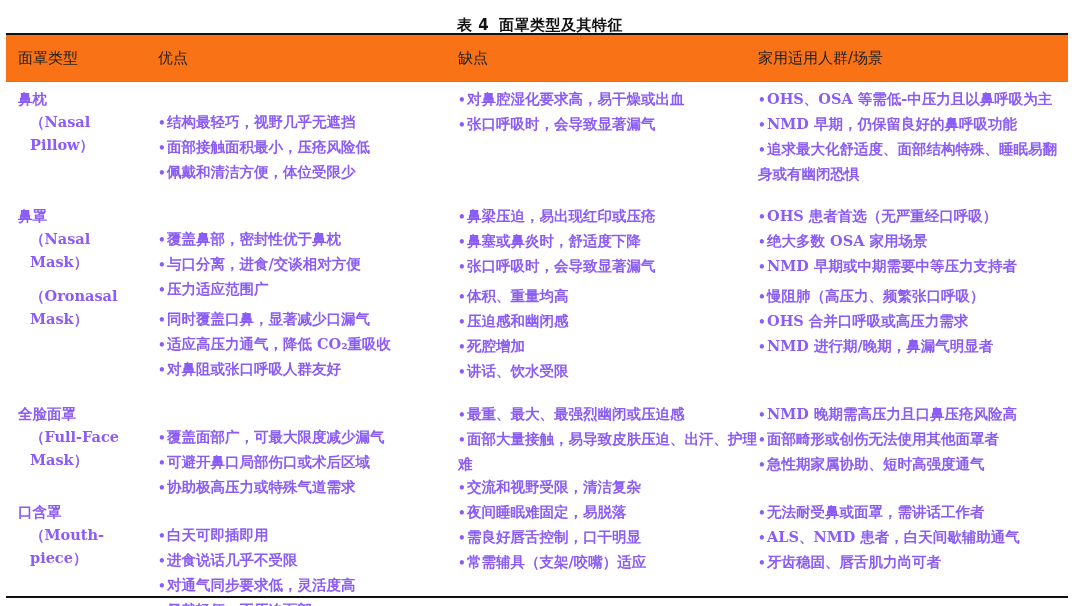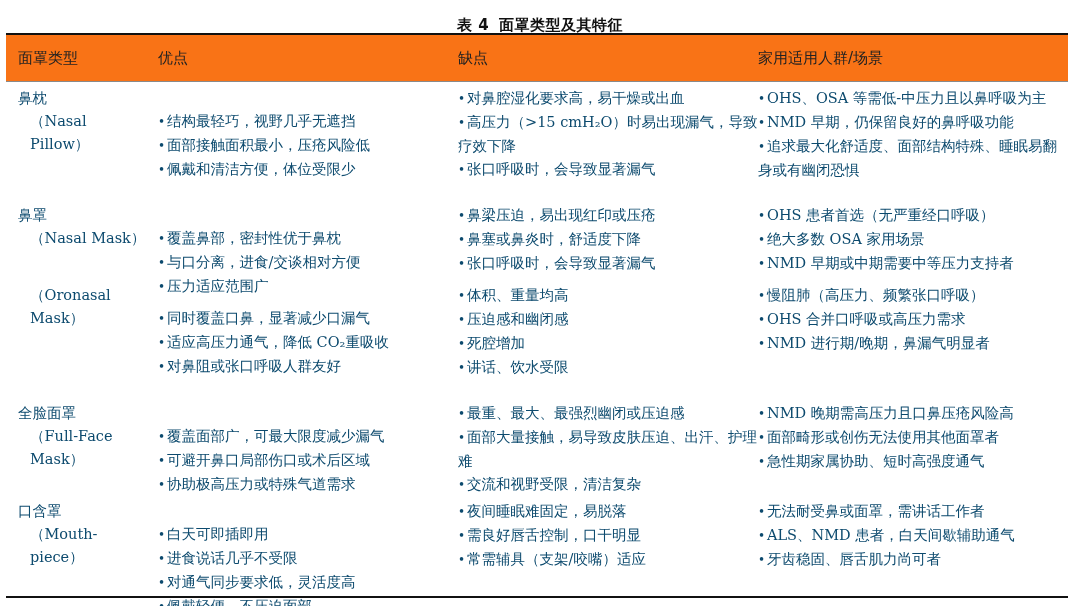--- a/index.html
+++ b/index.html
@@ -10,21 +10,21 @@
            font-size:15px; line-height:20px; color:#111; letter-spacing:0.5px;margin-top:12px; }
   .title .num { margin-right:10px; }
   .table { position:absolute; left:6px; top:33px; width:1062px; }
   .rule-top { position:absolute; left:0; top:0; width:1062px; height:2px; background:#111; }
   .header { position:absolute; left:0; top:2px; width:1062px; height:46px; background:#f97316;
             border-bottom:1px solid #8a8a8a; }
   .header .hcell { position:absolute; top:12px; font-size:15px; line-height:22px; color:#222;
                    font-family:"DejaVu Sans","Liberation Sans",sans-serif; }
   .rule-bottom { position:absolute; left:0; top:563px; width:1062px; height:2px; background:#111; }
   .row { position:absolute; left:0; width:1062px; }
-  .cell { position:absolute; top:0; font-size:14.5px; line-height:23px; color:#0c4a6e; }
+  .cell { position:absolute; top:0; font-size:14.5px; line-height:23px; color:#8b5cf6;font-weight:bold; }
   .c0 { left:12px; width:130px; }
   .c1 { left:152px; width:290px;margin-top:23px; }
   .c2 { left:452px; width:300px; }
   .c3 { left:752px; width:310px; }
   .item { position:relative; padding-left:0; }
   .bullet { display:inline-block; width:9px; font-size:12px; }
   .name-cn { display:block; }
   .name-en { display:block;margin-left:12px; }
 </style>
 </head>
@@ -48,21 +48,20 @@
       <span class="name-cn">鼻枕</span>
       <span class="name-en">（Nasal Pillow）</span>
     </div>
     <div class="cell c1">
       <div class="item"><span class="bullet">•</span><span>结构最轻巧，视野几乎无遮挡</span></div>
       <div class="item"><span class="bullet">•</span><span>面部接触面积最小，压疮风险低</span></div>
       <div class="item"><span class="bullet">•</span><span>佩戴和清洁方便，体位受限少</span></div>
     </div>
     <div class="cell c2">
       <div class="item"><span class="bullet">•</span><span>对鼻腔湿化要求高，易干燥或出血</span></div>
-      <div class="item"><span class="bullet">•</span><span>高压力（&gt;15 cmH₂O）时易出现漏气，导致疗效下降</span></div>
       <div class="item"><span class="bullet">•</span><span>张口呼吸时，会导致显著漏气</span></div>
     </div>
     <div class="cell c3">
       <div class="item"><span class="bullet">•</span><span>OHS、OSA 等需低-中压力且以鼻呼吸为主</span></div>
       <div class="item"><span class="bullet">•</span><span>NMD 早期，仍保留良好的鼻呼吸功能</span></div>
       <div class="item"><span class="bullet">•</span><span>追求最大化舒适度、面部结构特殊、睡眠易翻身或有幽闭恐惧</span></div>
     </div>
   </div>
 
   <div class="row" style="top:171px">

